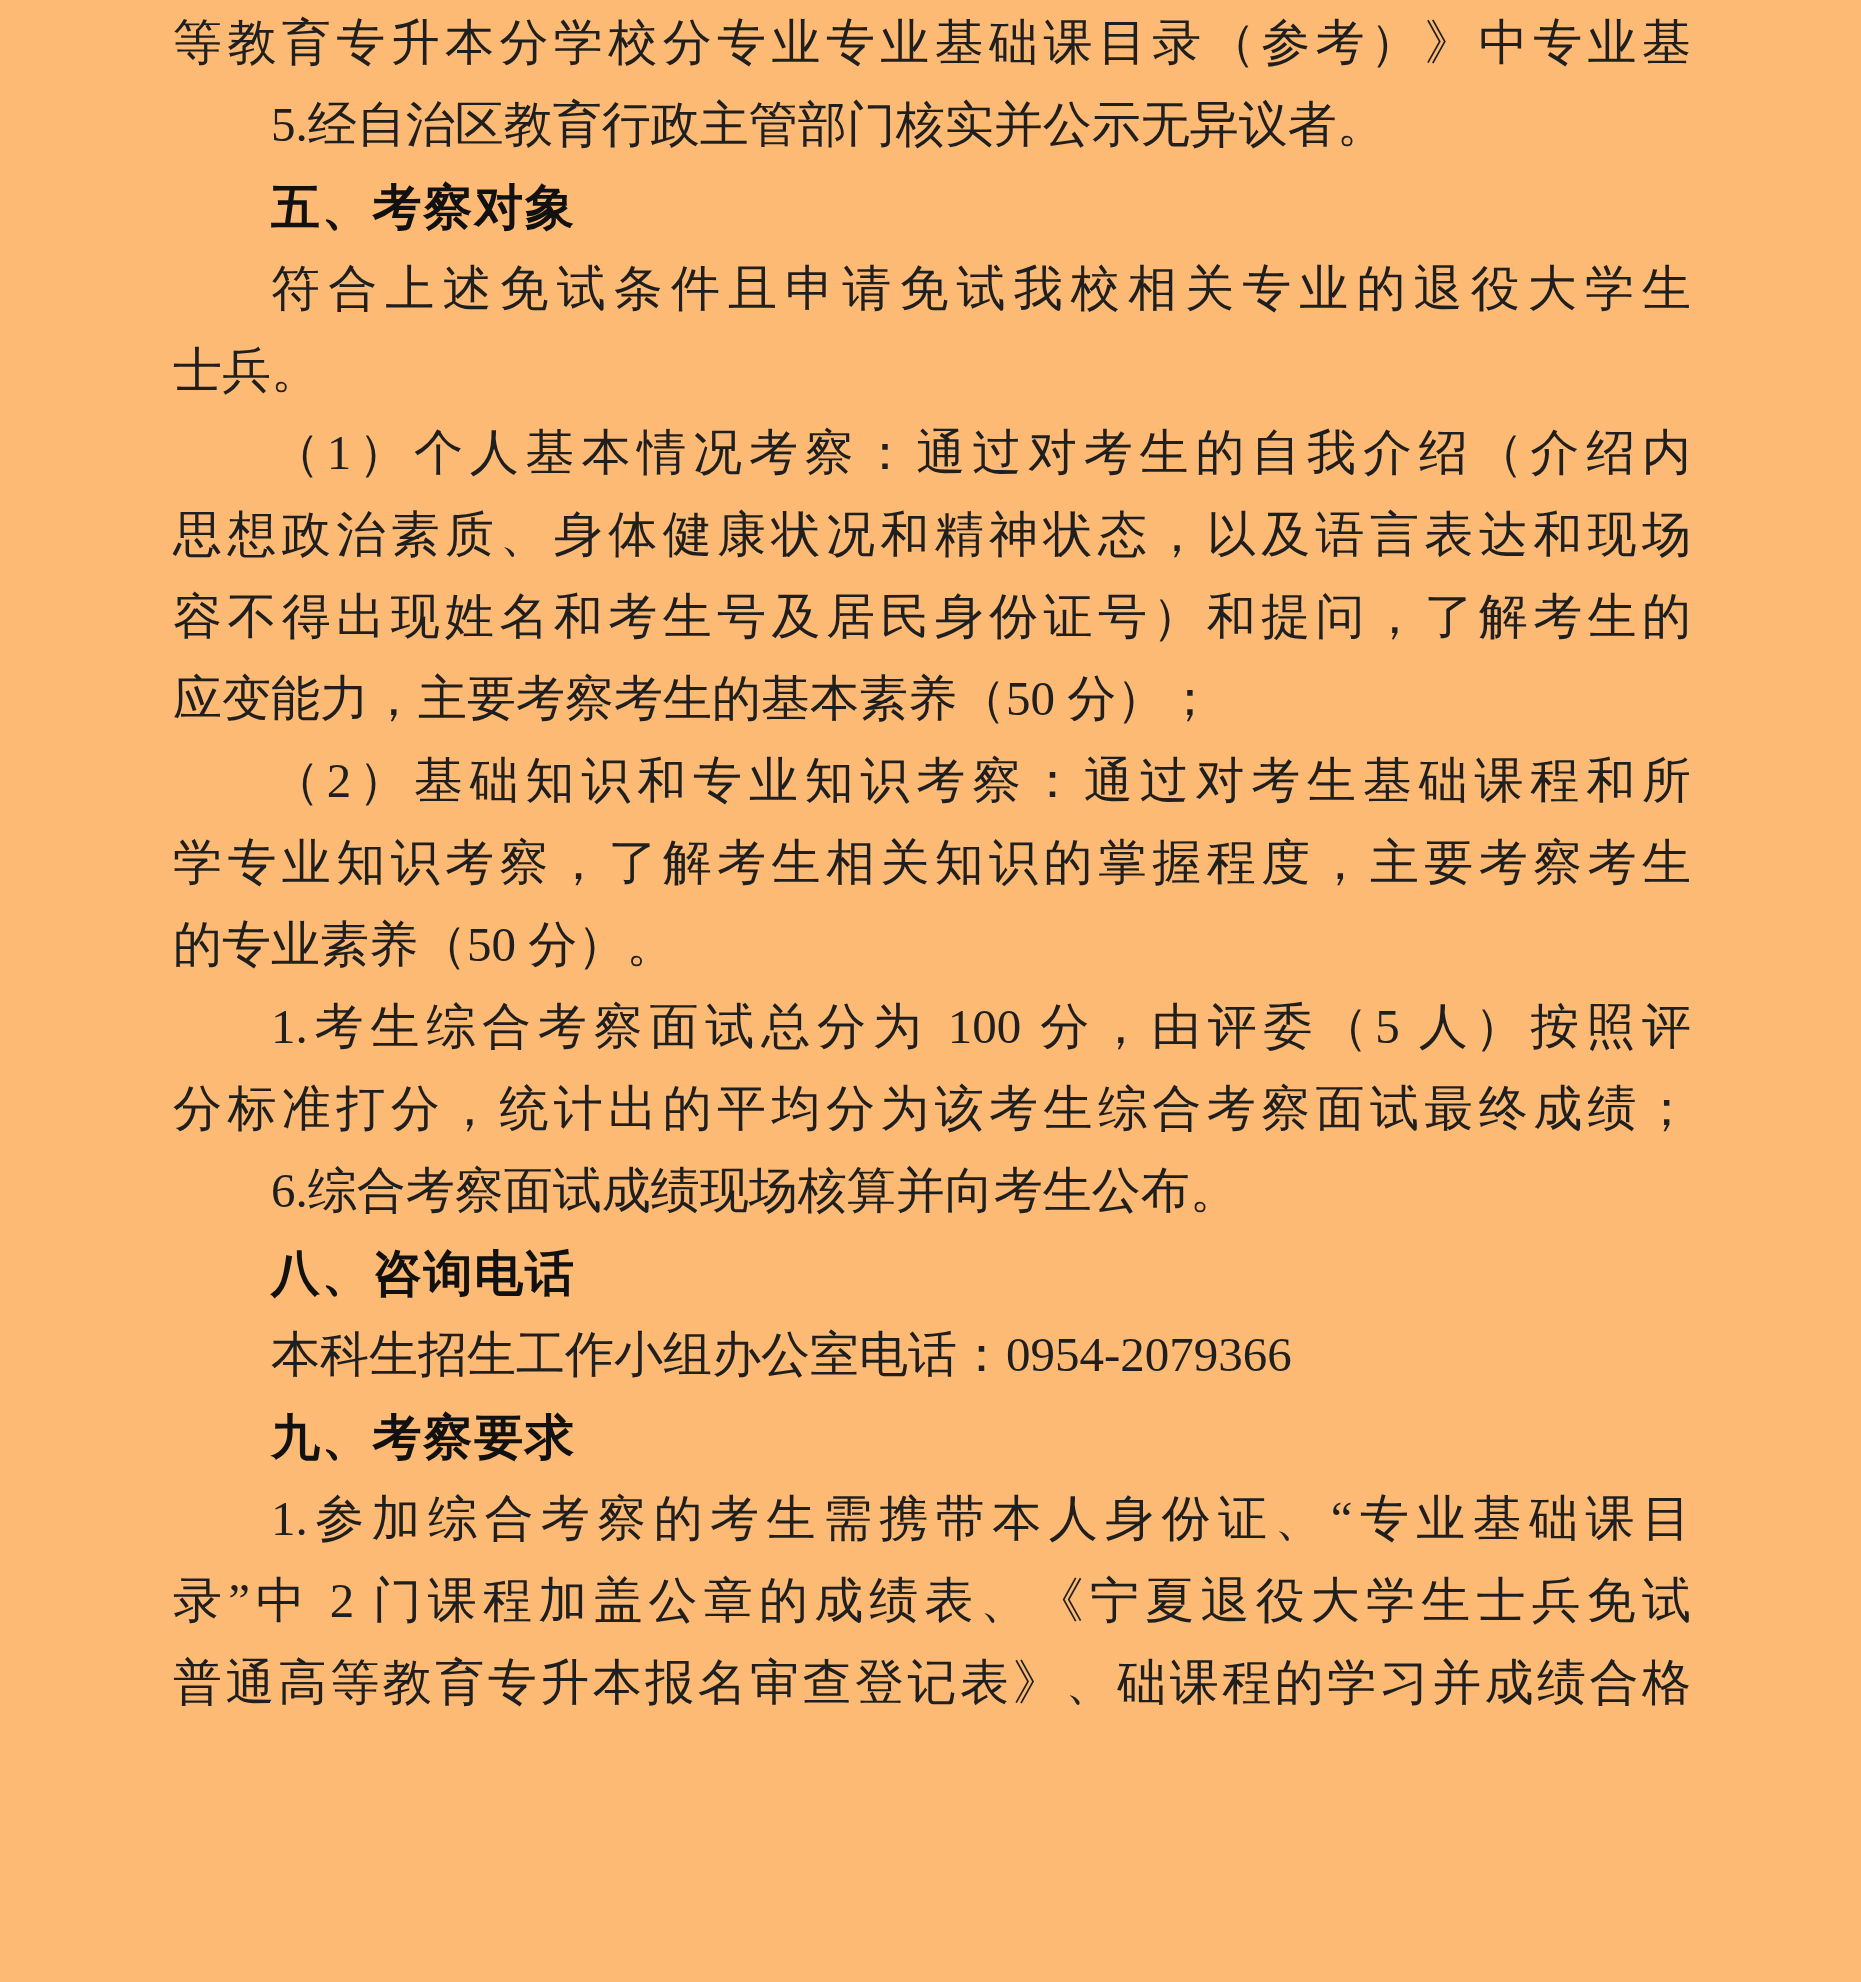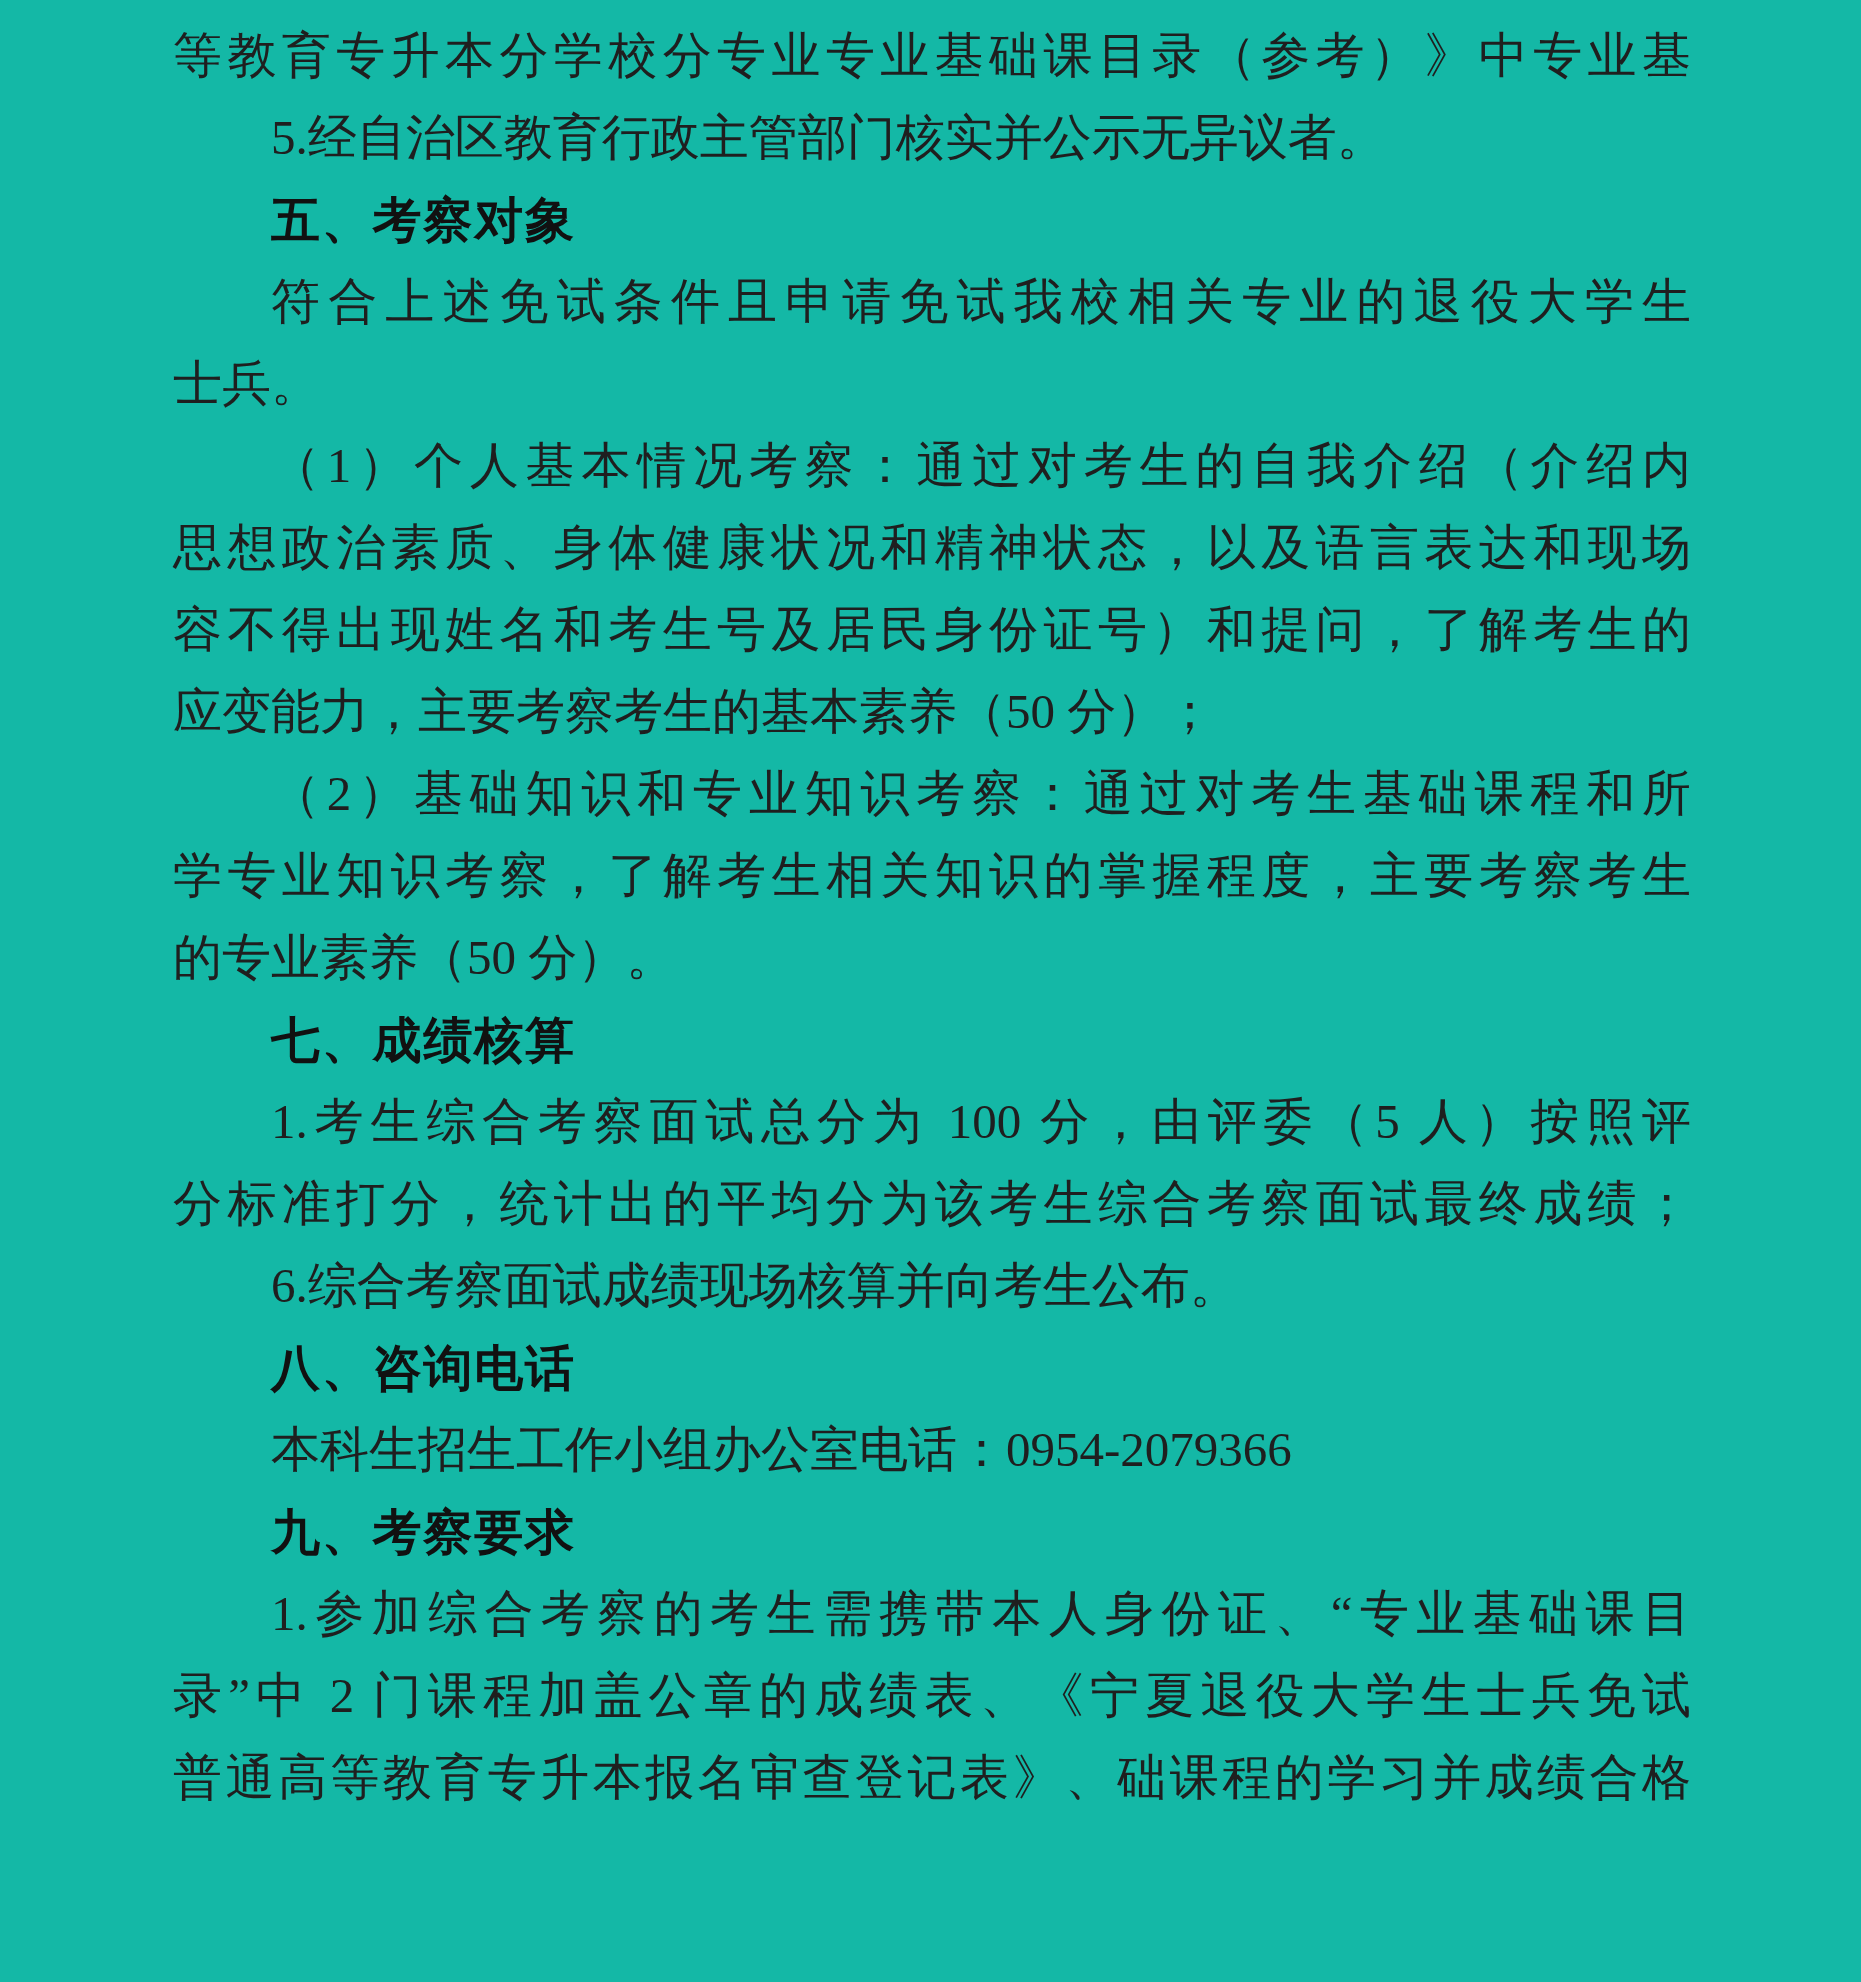--- a/index.html
+++ b/index.html
@@ -4,23 +4,23 @@
 <style>
   html, body {
     margin: 0;
     padding: 0;
     background: #ffffff;
   }
   .page {
     position: relative;
     width: 1862px;
     height: 1983px;
-    background: #14b8a6;
+    background: #fdba74;
     box-sizing: border-box;
-    padding: 15px 171px 0 173px;
+    padding: 2px 171px 0 173px;
     overflow: hidden;
   }
   .doc {
     width: 100%;
   }
   .line {
     margin: 0;
     padding: 0;
     height: 82px;
     line-height: 82px;
@@ -58,21 +58,20 @@
     <p class="line heading indent">五、考察对象</p>
     <p class="line full indent">符合上述免试条件且申请免试我校相关专业的退役大学生</p>
     <p class="line">士兵。</p>
     <p class="line full indent">（1）个人基本情况考察：通过对考生的自我介绍（介绍内</p>
     <p class="line full">思想政治素质、身体健康状况和精神状态，以及语言表达和现场</p>
     <p class="line full">容不得出现姓名和考生号及居民身份证号）和提问，了解考生的</p>
     <p class="line">应变能力，主要考察考生的基本素养（50 分）；</p>
     <p class="line full indent">（2）基础知识和专业知识考察：通过对考生基础课程和所</p>
     <p class="line full">学专业知识考察，了解考生相关知识的掌握程度，主要考察考生</p>
     <p class="line">的专业素养（50 分）。</p>
-    <p class="line heading indent">七、成绩核算</p>
     <p class="line full indent">1.考生综合考察面试总分为 100 分，由评委（5 人）按照评</p>
     <p class="line full">分标准打分，统计出的平均分为该考生综合考察面试最终成绩；</p>
     <p class="line indent">6.综合考察面试成绩现场核算并向考生公布。</p>
     <p class="line heading indent">八、咨询电话</p>
     <p class="line indent">本科生招生工作小组办公室电话：0954-2079366</p>
     <p class="line heading indent">九、考察要求</p>
     <p class="line full indent">1.参加综合考察的考生需携带本人身份证、“专业基础课目</p>
     <p class="line full">录”中 2 门课程加盖公章的成绩表、《宁夏退役大学生士兵免试</p>
     <p class="line full">普通高等教育专升本报名审查登记表》、础课程的学习并成绩合格</p>
   </div>

